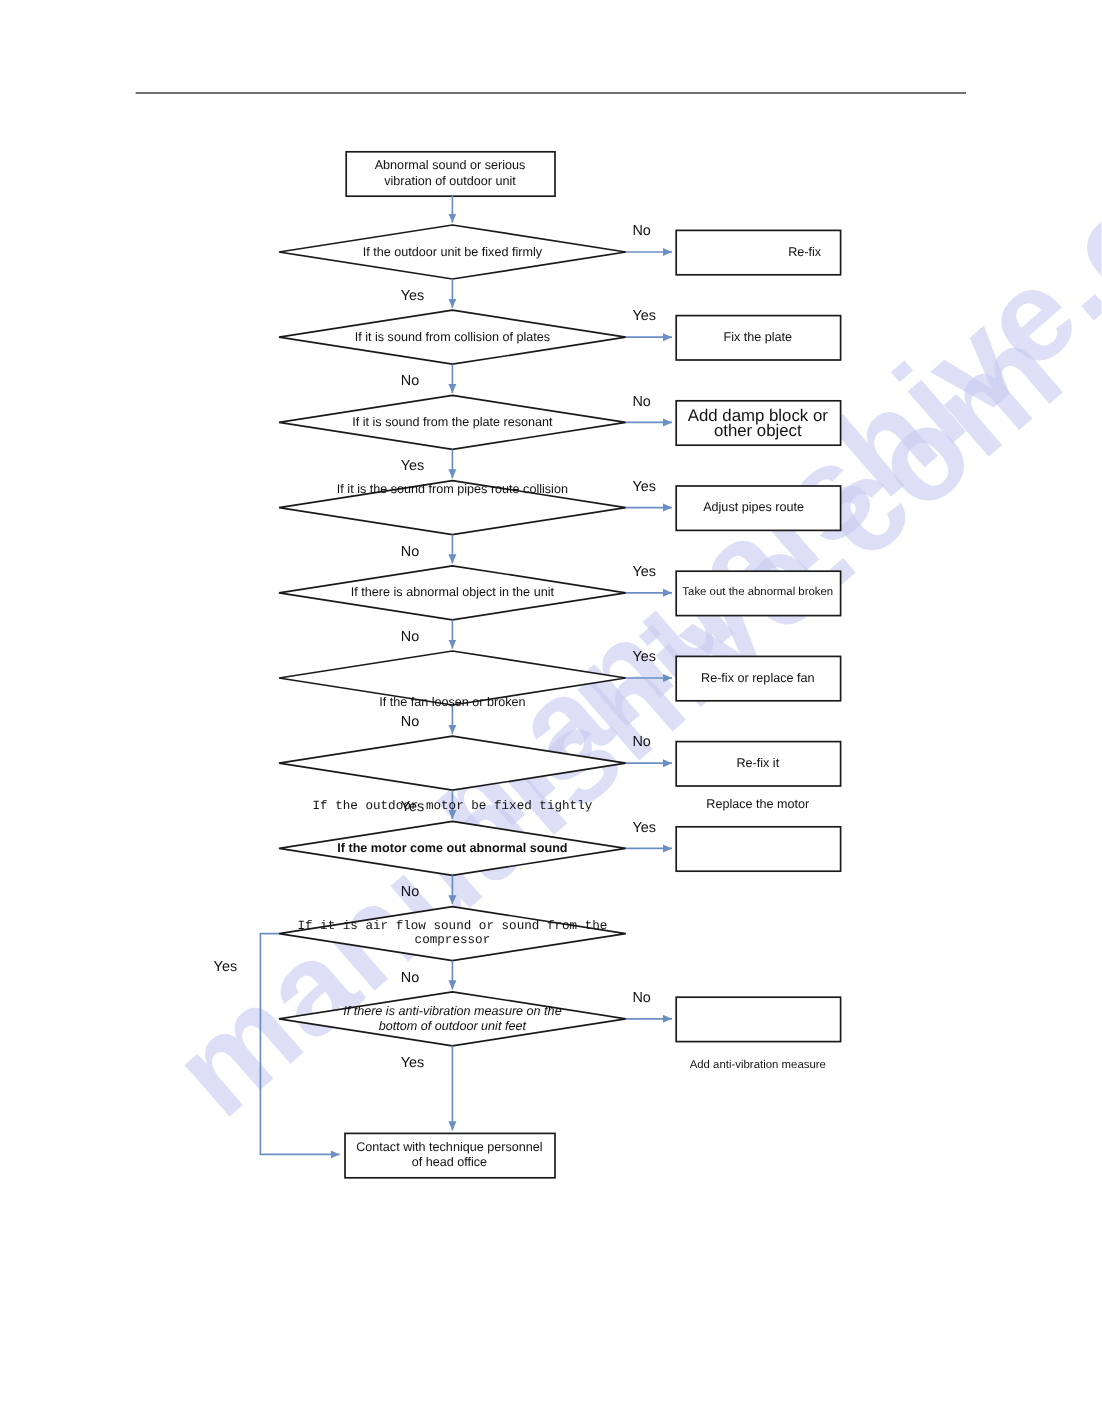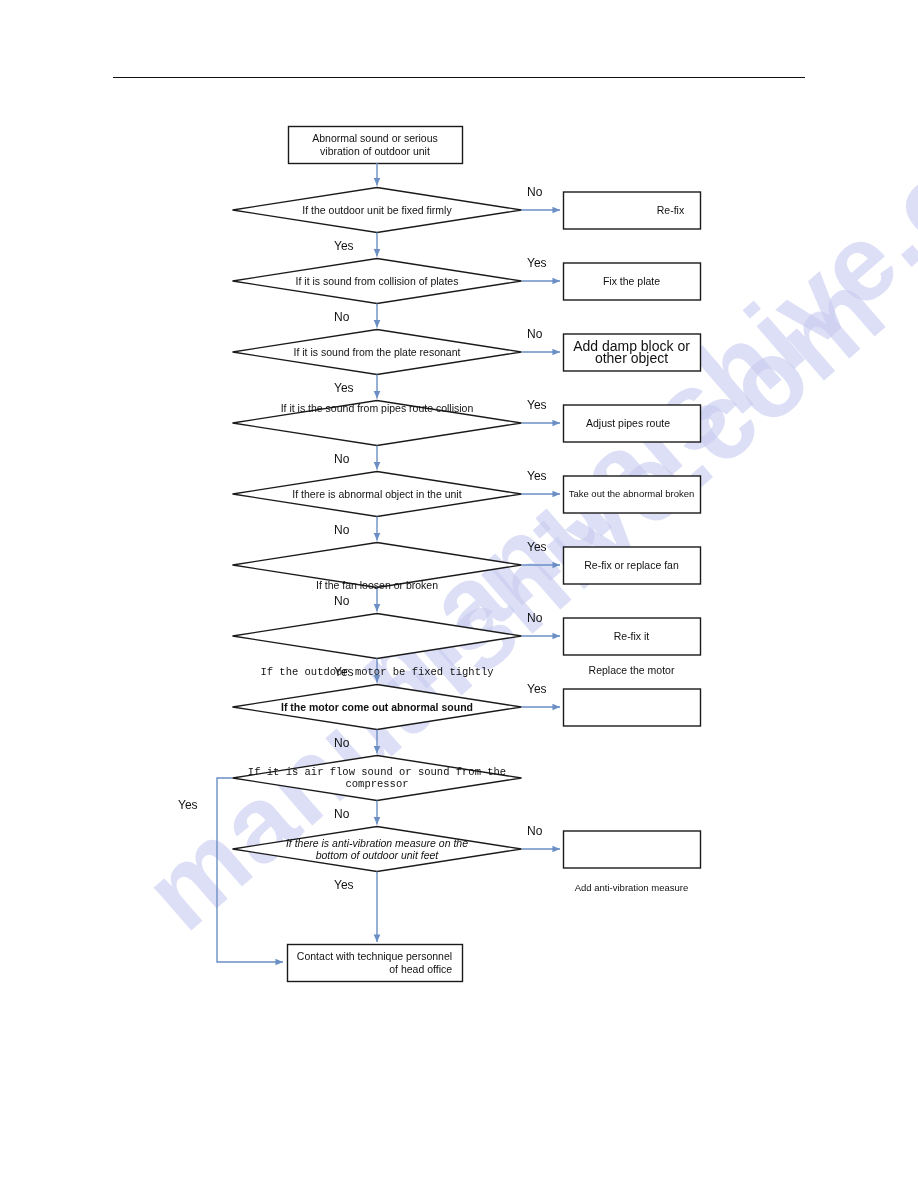--- a/index.html
+++ b/index.html
@@ -149,18 +149,18 @@
       <div class="lbl" style="left: 563px; top: 652px; width: 137px; height: 37px; font-size: 10.5px;">Replace the motor</div>
       <div class="yn" style="left: 527px; top: 682px;">Yes</div>
       <div class="yn" style="left: 334px; top: 735.5px;">No</div>
       <div class="lbl" style="left: 232.5px; top: 770px; width: 289px; height: 16px; font-family: Liberation Mono, monospace;">If it is air flow sound or sound from the compressor</div>
       <div class="yn" style="left: 334px; top: 806.5px;">No</div>
       <div class="lbl" style="left: 232.5px; top: 836px; width: 289px; height: 26px; font-style: italic;">If there is anti-vibration measure on the
 bottom of outdoor unit feet</div>
       <div class="lbl" style="left: 563px; top: 830.5px; width: 137px; height: 37px; font-size: 9.5px; margin-top: 39px;">Add anti-vibration measure</div>
       <div class="yn" style="left: 527px; top: 824px;">No</div>
       <div class="yn" style="left: 334px; top: 877.5px;">Yes</div>
-      <div class="lbl" style="left: 287px; top: 944px; width: 175px; height: 37px; text-align: right;">Contact with technique personnel
+      <div class="lbl" style="left: 287px; top: 944px; width: 175px; height: 37px;">Contact with technique personnel
 of head office</div>
       <div class="yn" style="left: 178px; top: 798px;">Yes</div>
     </div>
 
 </div>
 
 </body></html>

